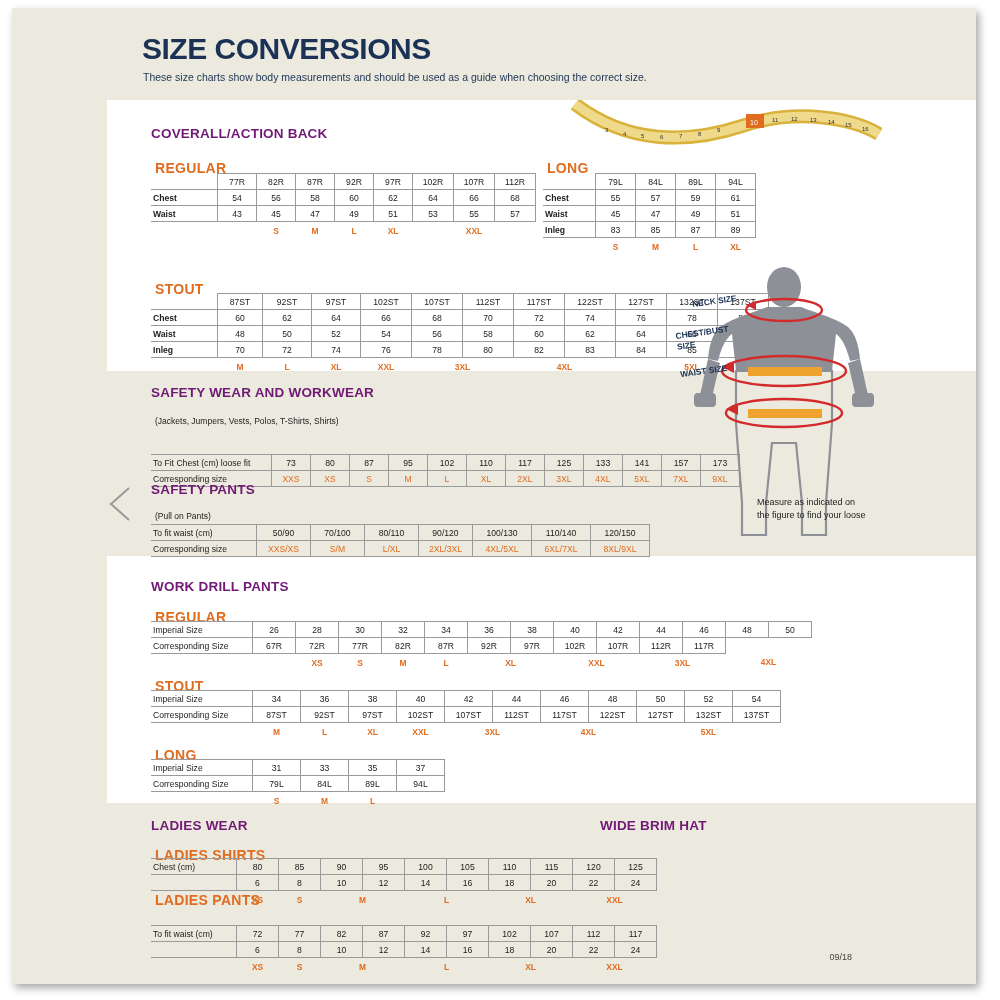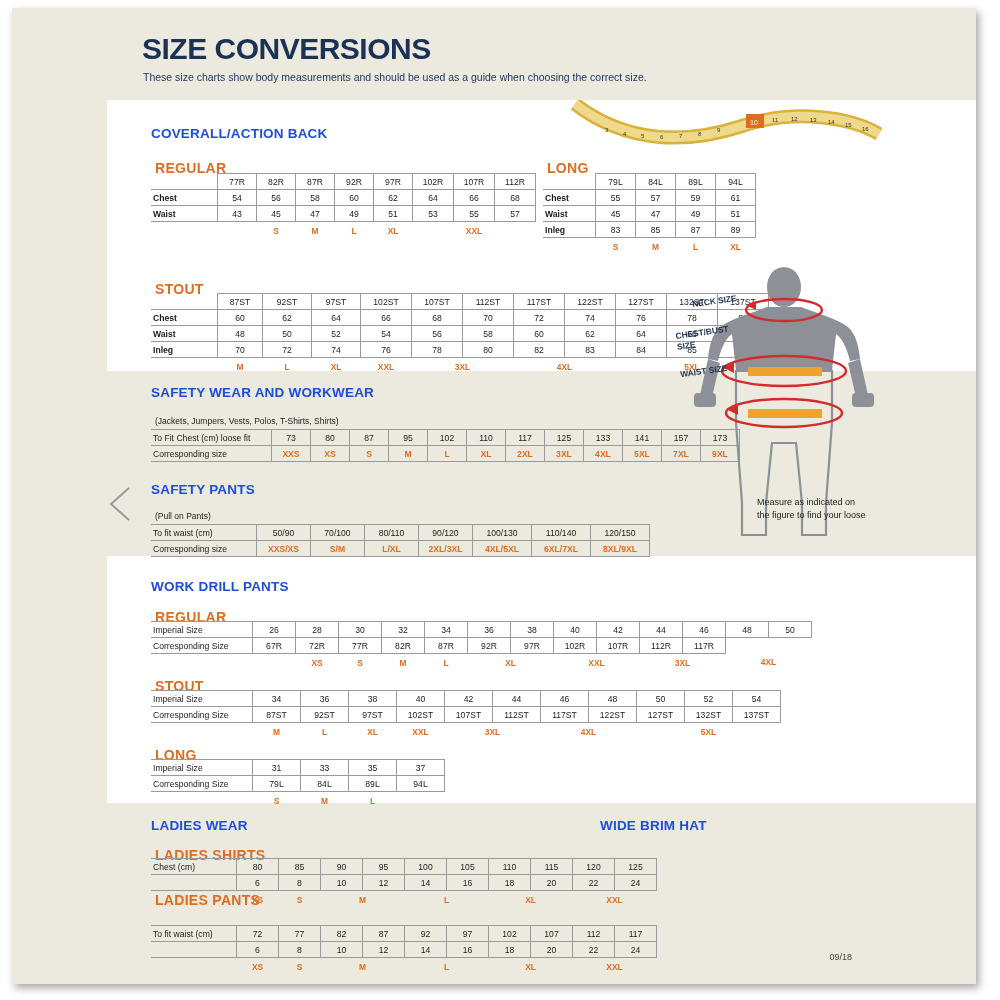--- a/index.html
+++ b/index.html
@@ -8,31 +8,31 @@
   .sheet{position:absolute;left:12px;top:8px;width:964px;height:976px;background:#ffffff;box-shadow:3px 4px 8px rgba(0,0,0,.35);overflow:hidden;}
   .leftband{position:absolute;left:0;top:0;width:95px;height:100%;background:#eceade;}
   .hdrband{position:absolute;left:0;top:0;width:100%;height:92px;background:#eceade;}
   .band2{position:absolute;left:0;top:363px;width:100%;height:185px;background:#eceade;}
   .band3{position:absolute;left:0;top:795px;width:100%;height:181px;background:#eceade;}
   .content{position:absolute;left:0;top:0;width:100%;height:100%;}
 
   h1.title{position:absolute;left:130px;top:24px;margin:0;font-size:30px;font-weight:bold;color:#1b3256;letter-spacing:-0.5px;}
   .subtitle{position:absolute;left:131px;top:63px;font-size:10.5px;color:#1b3256;}
 
-  .sect{position:absolute;font-size:13.5px;font-weight:bold;color:#1d4ed8;letter-spacing:.2px;}
+  .sect{position:absolute;font-size:13.5px;font-weight:bold;color:#701a75;letter-spacing:.2px;}
   .subsect{position:absolute;font-size:14px;font-weight:bold;color:#e06c1f;letter-spacing:.3px;}
   .note{position:absolute;font-size:8.5px;color:#222;}
 
   table.tbl{position:absolute;border-collapse:collapse;font-size:8.6px;color:#1b1b1b;}
   table.tbl td{border:1px solid #9a9a9a;padding:1px 3px;text-align:center;height:13px;line-height:12px;white-space:nowrap;}
   table.tbl td.lbl{text-align:left;font-weight:bold;border-left:none;padding-left:2px;}
   table.tbl td.lbl2{text-align:left;border-left:none;padding-left:2px;}
   table.tbl td.blank{border:none;}
   table.tbl tr.sizes td{border:none;color:#e06c1f;font-weight:bold;font-size:8.4px;padding-top:2px;}
-  table.tbl td.orange{color:#e06c1f;font-weight:bold;margin-top:28px;}
+  table.tbl td.orange{color:#e06c1f;font-weight:normal;margin-top:28px;}
 
   .tape{position:absolute;left:555px;top:92px;width:315px;height:52px;}
   .figwrap{position:absolute;left:650px;top:255px;width:250px;height:290px;}
   .measure{position:absolute;left:745px;top:488px;width:110px;font-size:9px;color:#222;line-height:12.5px;}
   .calloutlbl{position:absolute;font-size:8.4px;font-weight:bold;color:#1b3256;}
   .footer{position:absolute;right:124px;bottom:22px;font-size:9px;color:#444;}
   .arrowmark{position:absolute;left:95px;top:478px;width:26px;height:36px;}
 </style>
 </head>
 <body>
@@ -229,21 +229,21 @@
           <td>XXL</td>
           <td colspan="2">3XL</td>
           <td colspan="2">4XL</td>
           <td colspan="3">5XL</td>
         </tr>
       </tbody>
         </table>
 
       <div class="sect" style="left:139px;top:377px;">SAFETY WEAR AND WORKWEAR</div>
       <div class="note" style="left:143px;top:408px;">(Jackets, Jumpers, Vests, Polos, T-Shirts, Shirts)</div>
-      <table class="tbl" style="left:139px;top:421px;">
+      <table class="tbl" style="left:139px;top:446px;">
         <tbody>
             <tr>
           <td class="lbl2" style="width:115px;">To Fit Chest (cm) loose fit</td>
           <td style="width:32px;">73</td>
           <td style="width:32px;">80</td>
           <td style="width:32px;">87</td>
           <td style="width:32px;">95</td>
           <td style="width:32px;">102</td>
           <td style="width:32px;">110</td>
           <td style="width:32px;">117</td>

